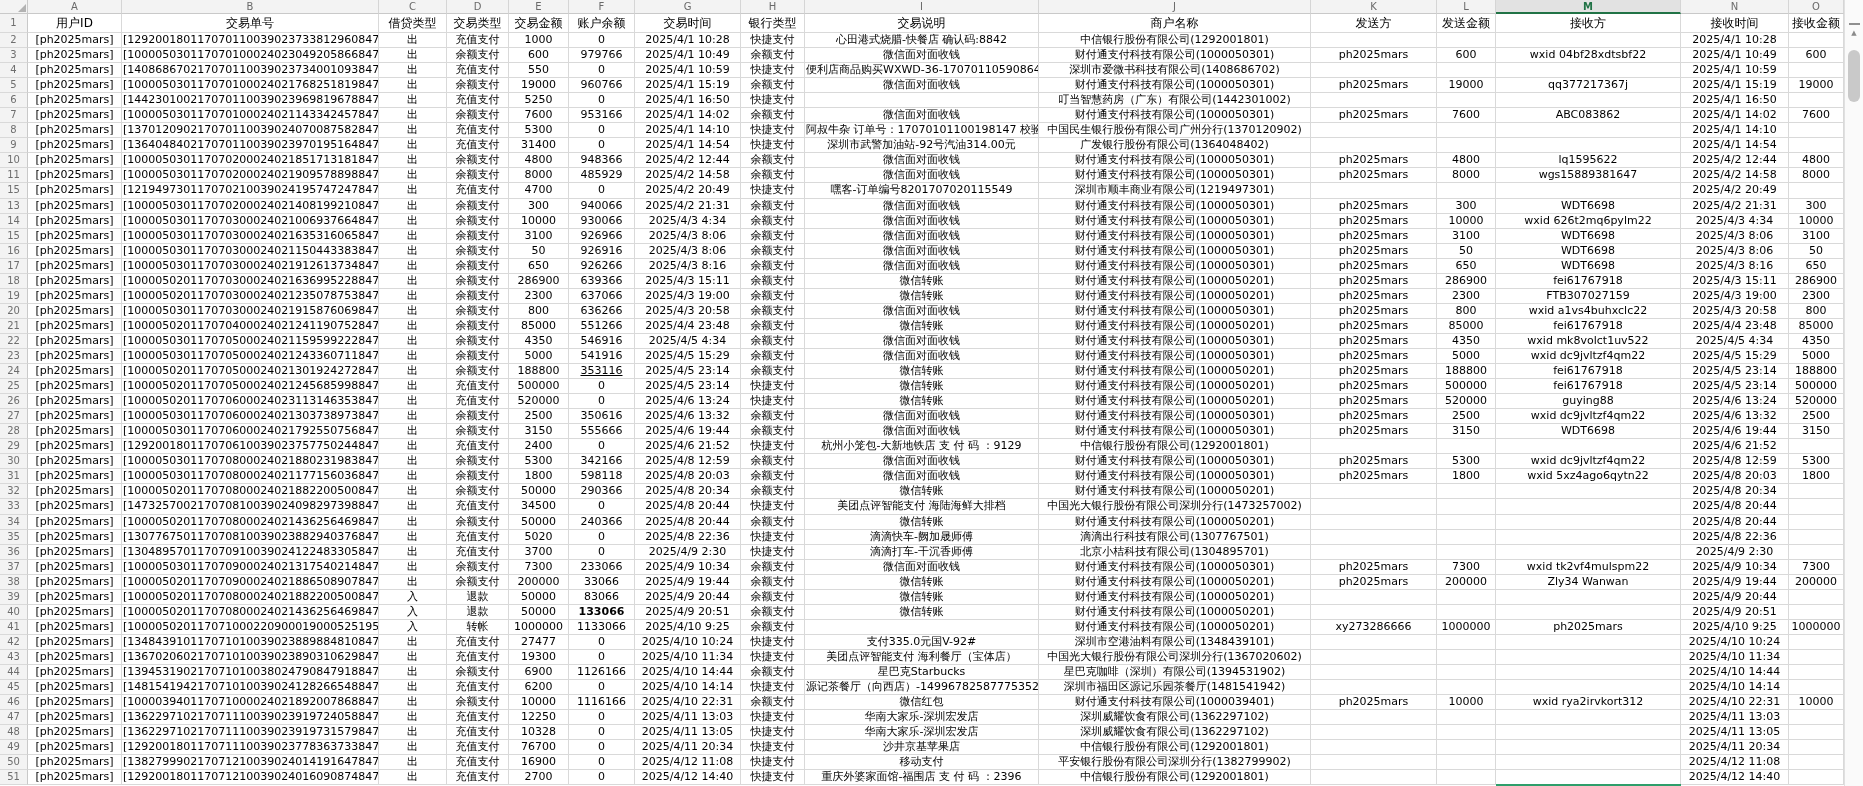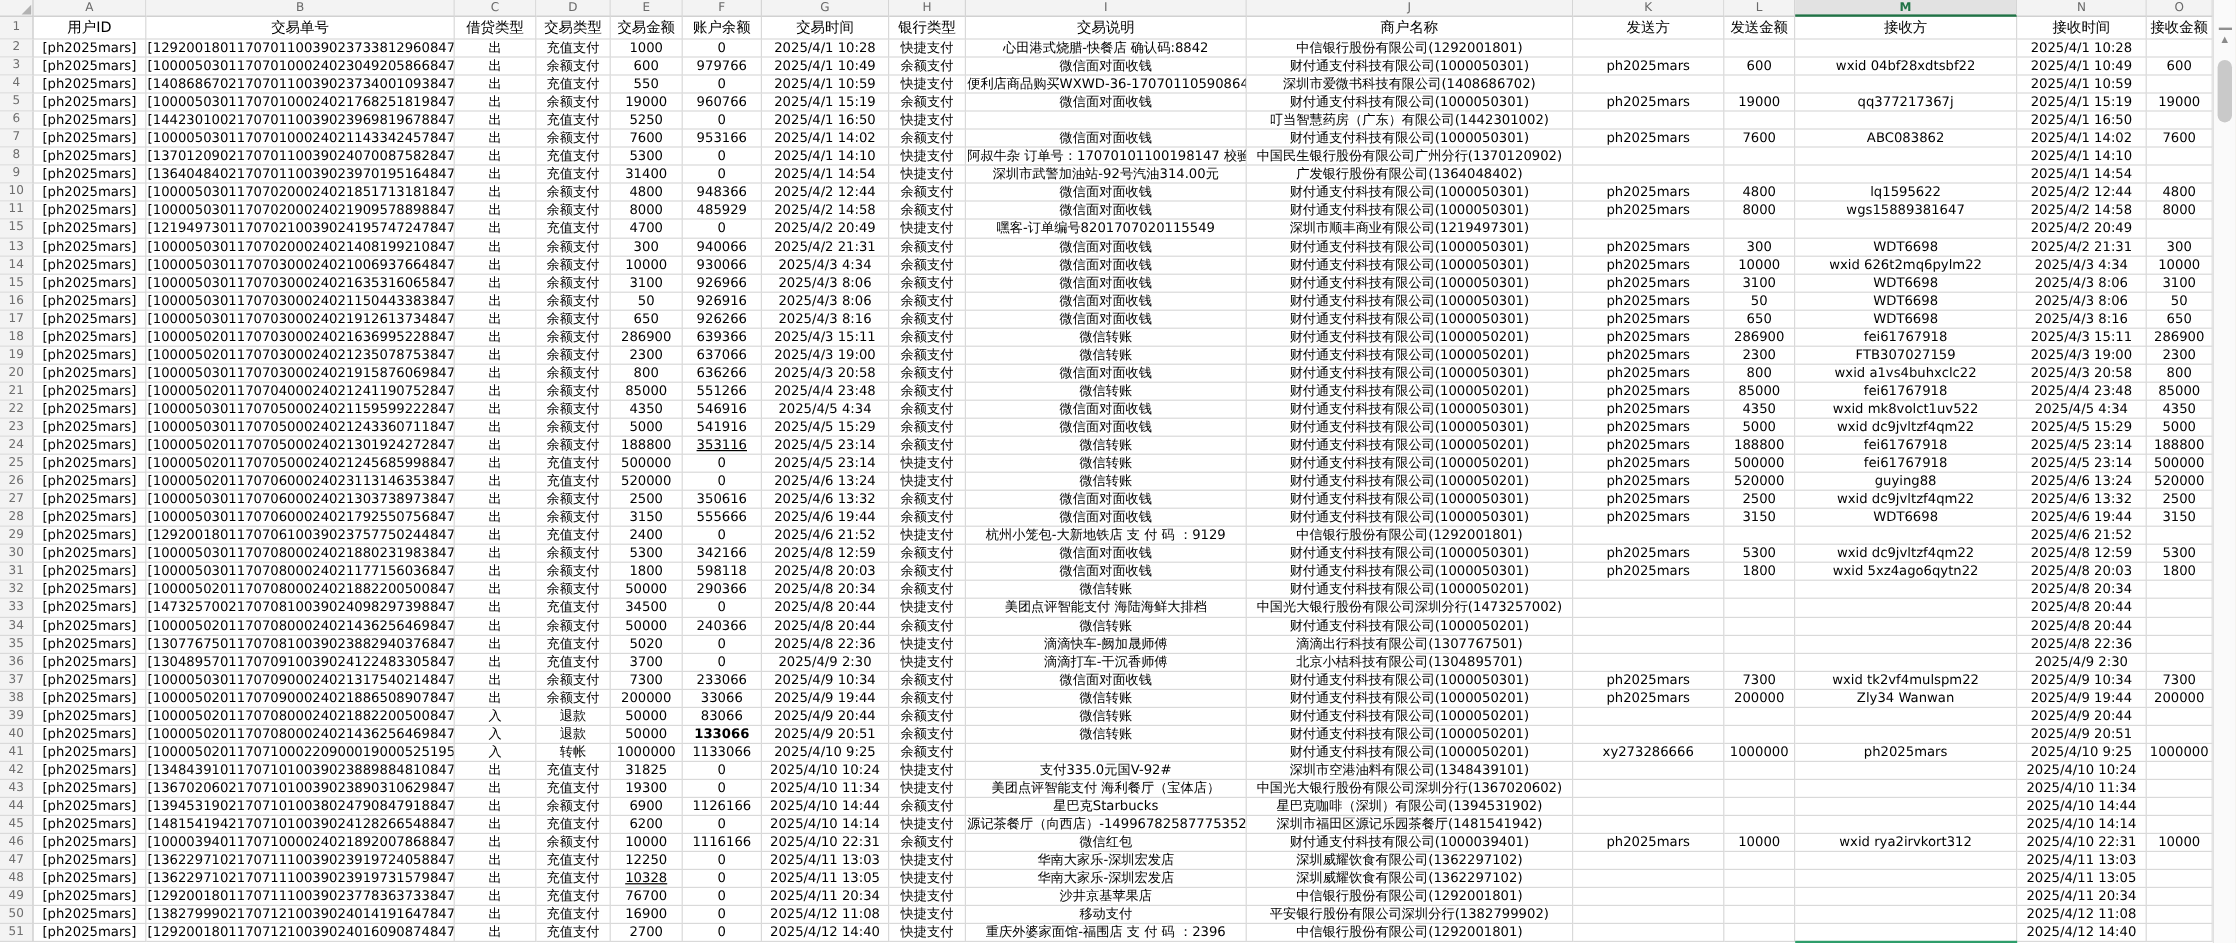--- a/index.html
+++ b/index.html
@@ -790,21 +790,21 @@
         <div class="cell" style="width: 185px;">ph2025mars</div>
         <div class="cell" style="width: 108px;">2025/4/10 9:25</div>
         <div class="cell" style="width: 55px;">1000000</div>
       </div>
       <div class="row r">
         <div class="gut">42</div>
         <div class="cell" style="width: 94px;">[ph2025mars]</div>
         <div class="cell" style="width: 257px;">[134843910117071010039023889884810847]</div>
         <div class="cell" style="width: 68px;">出</div>
         <div class="cell" style="width: 62px;">充值支付</div>
-        <div class="cell" style="width: 60px;">31825</div>
+        <div class="cell" style="width: 60px;">27477</div>
         <div class="cell" style="width: 66px;">0</div>
         <div class="cell" style="width: 106px;">2025/4/10 10:24</div>
         <div class="cell" style="width: 64px;">快捷支付</div>
         <div class="cell" style="width: 234px;">支付335.0元国V-92#</div>
         <div class="cell" style="width: 272px;">深圳市空港油料有限公司(1348439101)</div>
         <div class="cell" style="width: 126px;"></div>
         <div class="cell" style="width: 59px;"></div>
         <div class="cell" style="width: 185px;"></div>
         <div class="cell" style="width: 108px;">2025/4/10 10:24</div>
         <div class="cell" style="width: 55px;"></div>
@@ -898,21 +898,21 @@
         <div class="cell" style="width: 185px;"></div>
         <div class="cell" style="width: 108px;">2025/4/11 13:03</div>
         <div class="cell" style="width: 55px;"></div>
       </div>
       <div class="row r">
         <div class="gut">48</div>
         <div class="cell" style="width: 94px;">[ph2025mars]</div>
         <div class="cell" style="width: 257px;">[136229710217071110039023919731579847]</div>
         <div class="cell" style="width: 68px;">出</div>
         <div class="cell" style="width: 62px;">充值支付</div>
-        <div class="cell" style="width: 60px; text-decoration: underline;">10328</div>
+        <div class="cell" style="width: 60px;">10328</div>
         <div class="cell" style="width: 66px;">0</div>
         <div class="cell" style="width: 106px;">2025/4/11 13:05</div>
         <div class="cell" style="width: 64px;">快捷支付</div>
         <div class="cell" style="width: 234px;">华南大家乐-深圳宏发店</div>
         <div class="cell" style="width: 272px;">深圳威耀饮食有限公司(1362297102)</div>
         <div class="cell" style="width: 126px;"></div>
         <div class="cell" style="width: 59px;"></div>
         <div class="cell" style="width: 185px;"></div>
         <div class="cell" style="width: 108px;">2025/4/11 13:05</div>
         <div class="cell" style="width: 55px;"></div>

